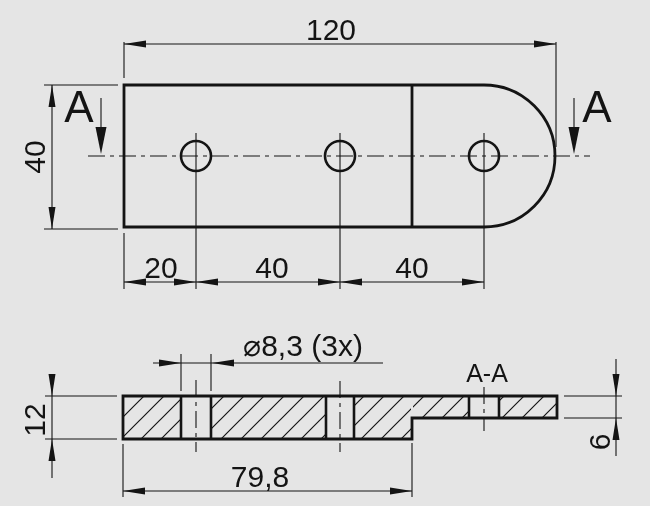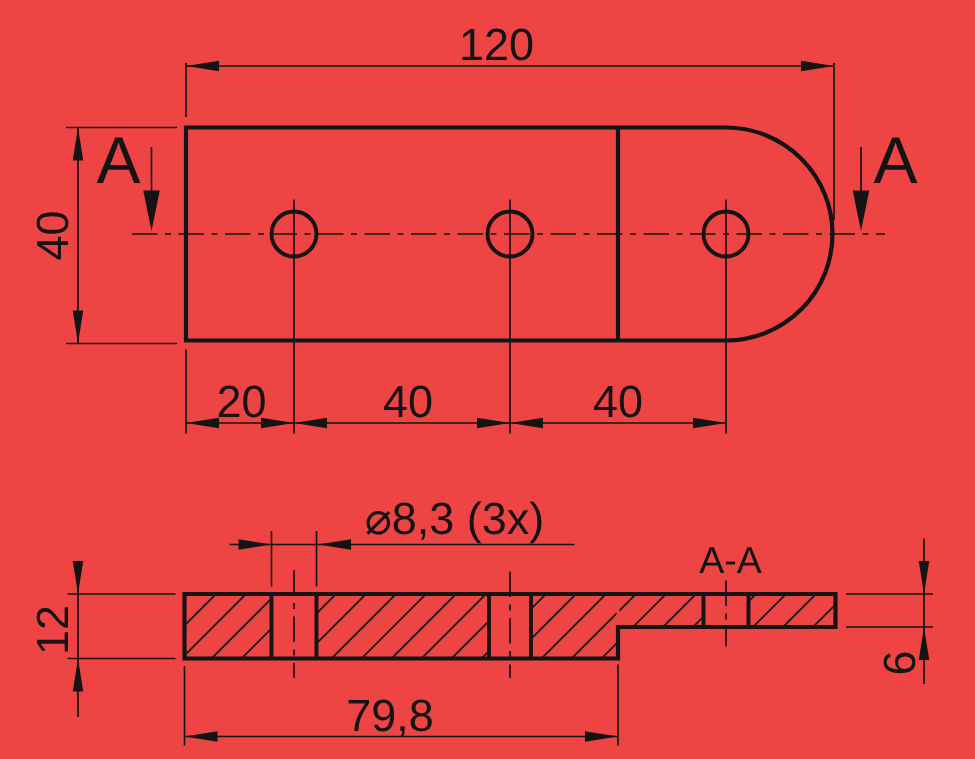--- a/index.html
+++ b/index.html
@@ -1,16 +1,16 @@
 <!DOCTYPE html>
 <html><head>
 <meta charset="utf-8">
 <style>
   html,body{margin:0;padding:0;background:#ffffff;}
-  #stage{position:relative;width:650px;height:506px;background:#ef4444;overflow:hidden;
+  #stage{position:relative;width:650px;height:506px;background:#e5e5e5;overflow:hidden;
          font-family:"Liberation Sans", sans-serif;}
   svg{position:absolute;left:0;top:0;}
   .outline{stroke:#141414;stroke-width:2.8;fill:none;}
   .thickline{stroke:#141414;stroke-width:2.6;fill:none;}
   .thin{stroke:#141414;stroke-width:1.1;fill:none;}
   .center{stroke:#141414;stroke-width:1.1;fill:none;stroke-dasharray:17 5 4 5;}
   .arrow{fill:#141414;stroke:none;}
   .dimtext{fill:#141414;font-size:30px;}
   .sectext{fill:#141414;font-size:44px;}
   .titletext{fill:#141414;font-size:25px;}

